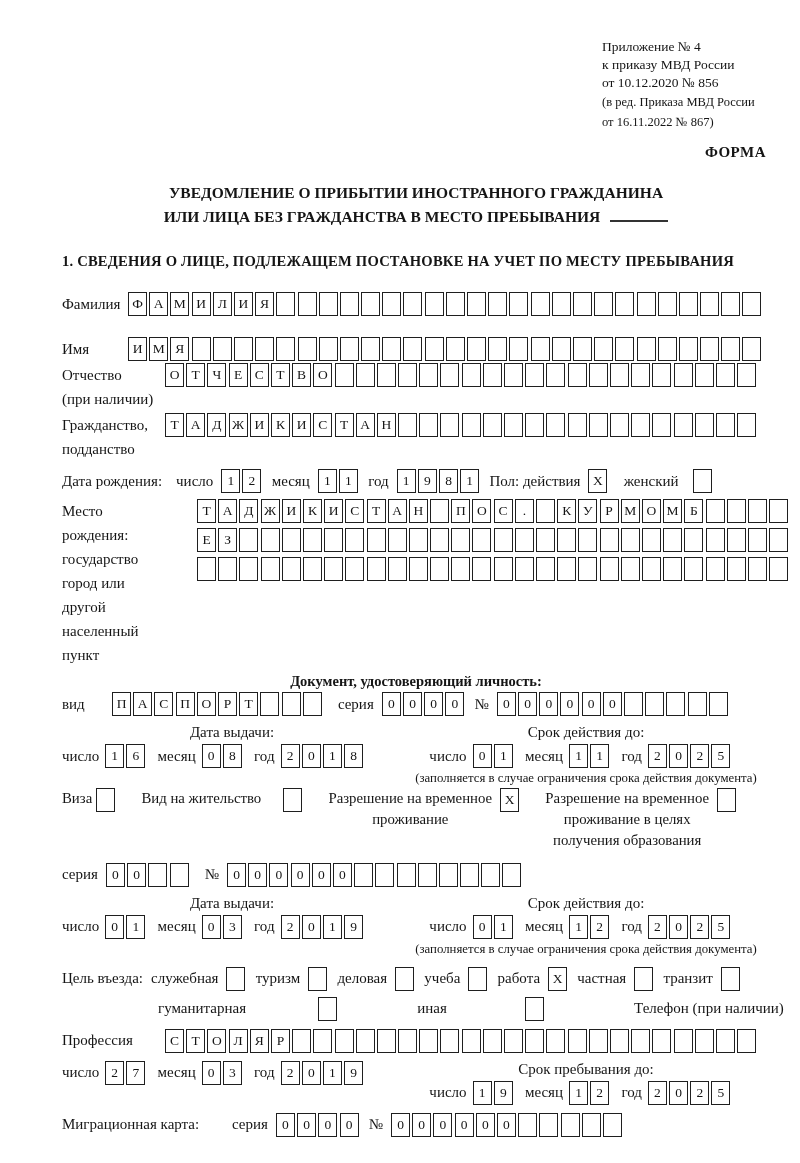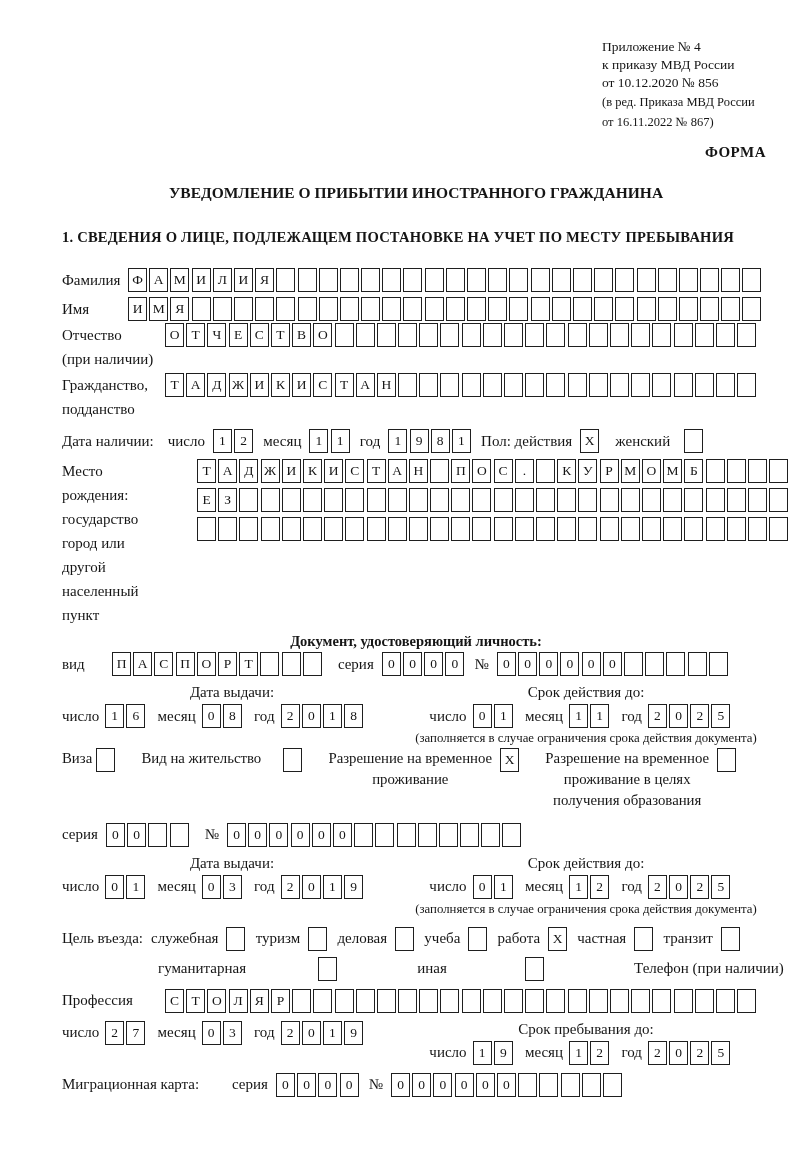--- a/index.html
+++ b/index.html
@@ -9,21 +9,21 @@
     font-family:"Liberation Serif","DejaVu Serif",serif;
     padding:38px 30px 10px 62px; overflow:hidden; position:relative;
   }
   .hdr-note { margin-left:auto; width:168px; font-size:13.5px; line-height:1.32; }
   .hdr-note .sub { font-size:12.5px; margin-top:3px; }
   .forma { text-align:right; font-weight:bold; font-size:15px; margin-top:14px; padding-right:4px; letter-spacing:.5px; }
   .title { text-align:center; font-weight:bold; font-size:15.5px; line-height:1.55; margin-top:20px; }
   .blank-line { display:inline-block; width:58px; border-bottom:2px solid #333; height:12px; margin-left:10px; }
   .sec-head { font-weight:bold; font-size:14.6px; margin-top:24px; letter-spacing:.2px; }
 
-  .row { display:flex; align-items:center; margin-top:5px; }
+  .row { display:flex; align-items:center; margin-top:21px; }
   .row-top { display:flex; align-items:flex-start; }
   .lbl { font-size:15px; flex:none; }
   .lblcol { flex:none; font-size:15px; line-height:24px; }
   .boxes { display:flex; flex:none; }
   .cell {
     width:19px; height:24px; border:1.9px solid #1f1f1f; background:#fff;
     display:inline-flex; align-items:center; justify-content:center;
     font-size:13.5px; margin-right:2.2px; flex:none;
   }
   .w66 { width:66px; } .w103 { width:103px; } .w50 { width:50px; }
@@ -58,20 +58,21 @@
     <div>к приказу МВД России</div>
     <div>от 10.12.2020 № 856</div>
     <div class="sub">(в ред. Приказа МВД России</div>
     <div class="sub">от 16.11.2022 № 867)</div>
   </div>
 
   <div class="forma">ФОРМА</div>
 
   <div class="title">
     <div>УВЕДОМЛЕНИЕ О ПРИБЫТИИ ИНОСТРАННОГО ГРАЖДАНИНА</div>
+    <div><span>ИЛИ ЛИЦА БЕЗ ГРАЖДАНСТВА В МЕСТО ПРЕБЫВАНИЯ</span><span class="blank-line"></span></div>
   </div>
 
   <div class="sec-head">1. СВЕДЕНИЯ О ЛИЦЕ, ПОДЛЕЖАЩЕМ ПОСТАНОВКЕ НА УЧЕТ ПО МЕСТУ ПРЕБЫВАНИЯ</div>
 
   <div class="row mt22">
     <span class="lbl w66">Фамилия</span>
     <span class="boxes">
         <span class="cell">Ф</span>
         <span class="cell">А</span>
         <span class="cell">М</span>
@@ -209,21 +210,21 @@
         <span class="cell"></span>
         <span class="cell"></span>
         <span class="cell"></span>
         <span class="cell"></span>
         <span class="cell"></span>
         <span class="cell"></span>
       </span>
   </div>
 
   <div class="row mt8">
-    <span class="lbl">Дата наличии:</span>
+    <span class="lbl">Дата рождения:</span>
     <span class="gap14"></span>
     <span class="lbl">число</span>
     <span class="gap8"></span>
     <span class="boxes">
         <span class="cell">1</span>
         <span class="cell">2</span>
       </span>
     <span class="gap8"></span>
     <span class="lbl">месяц</span>
     <span class="gap8"></span>

